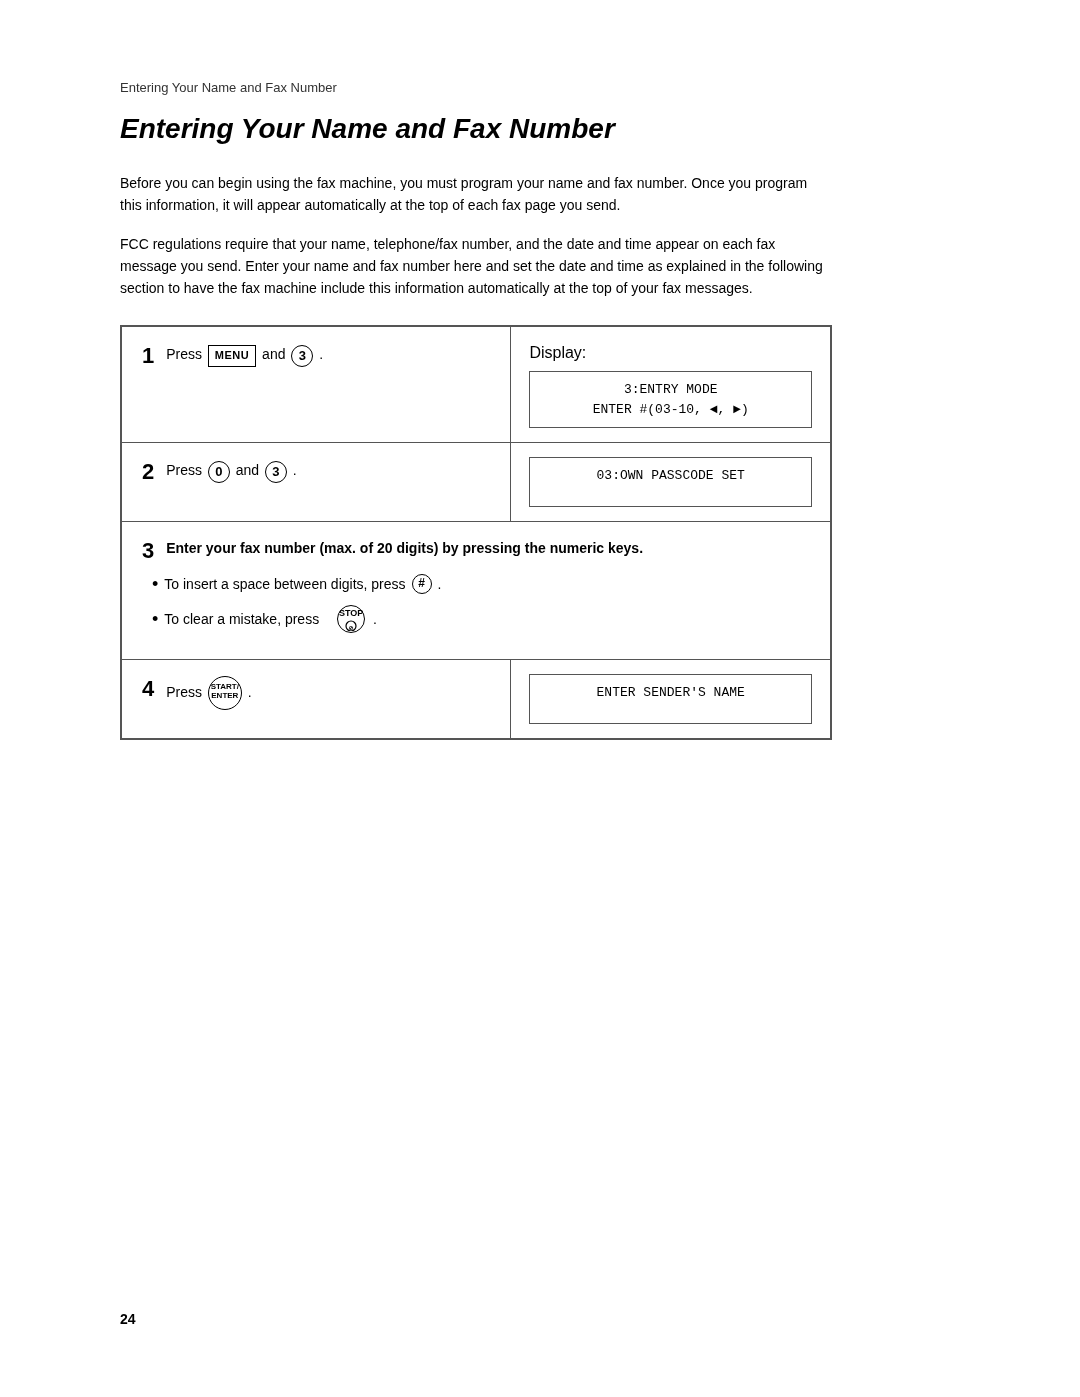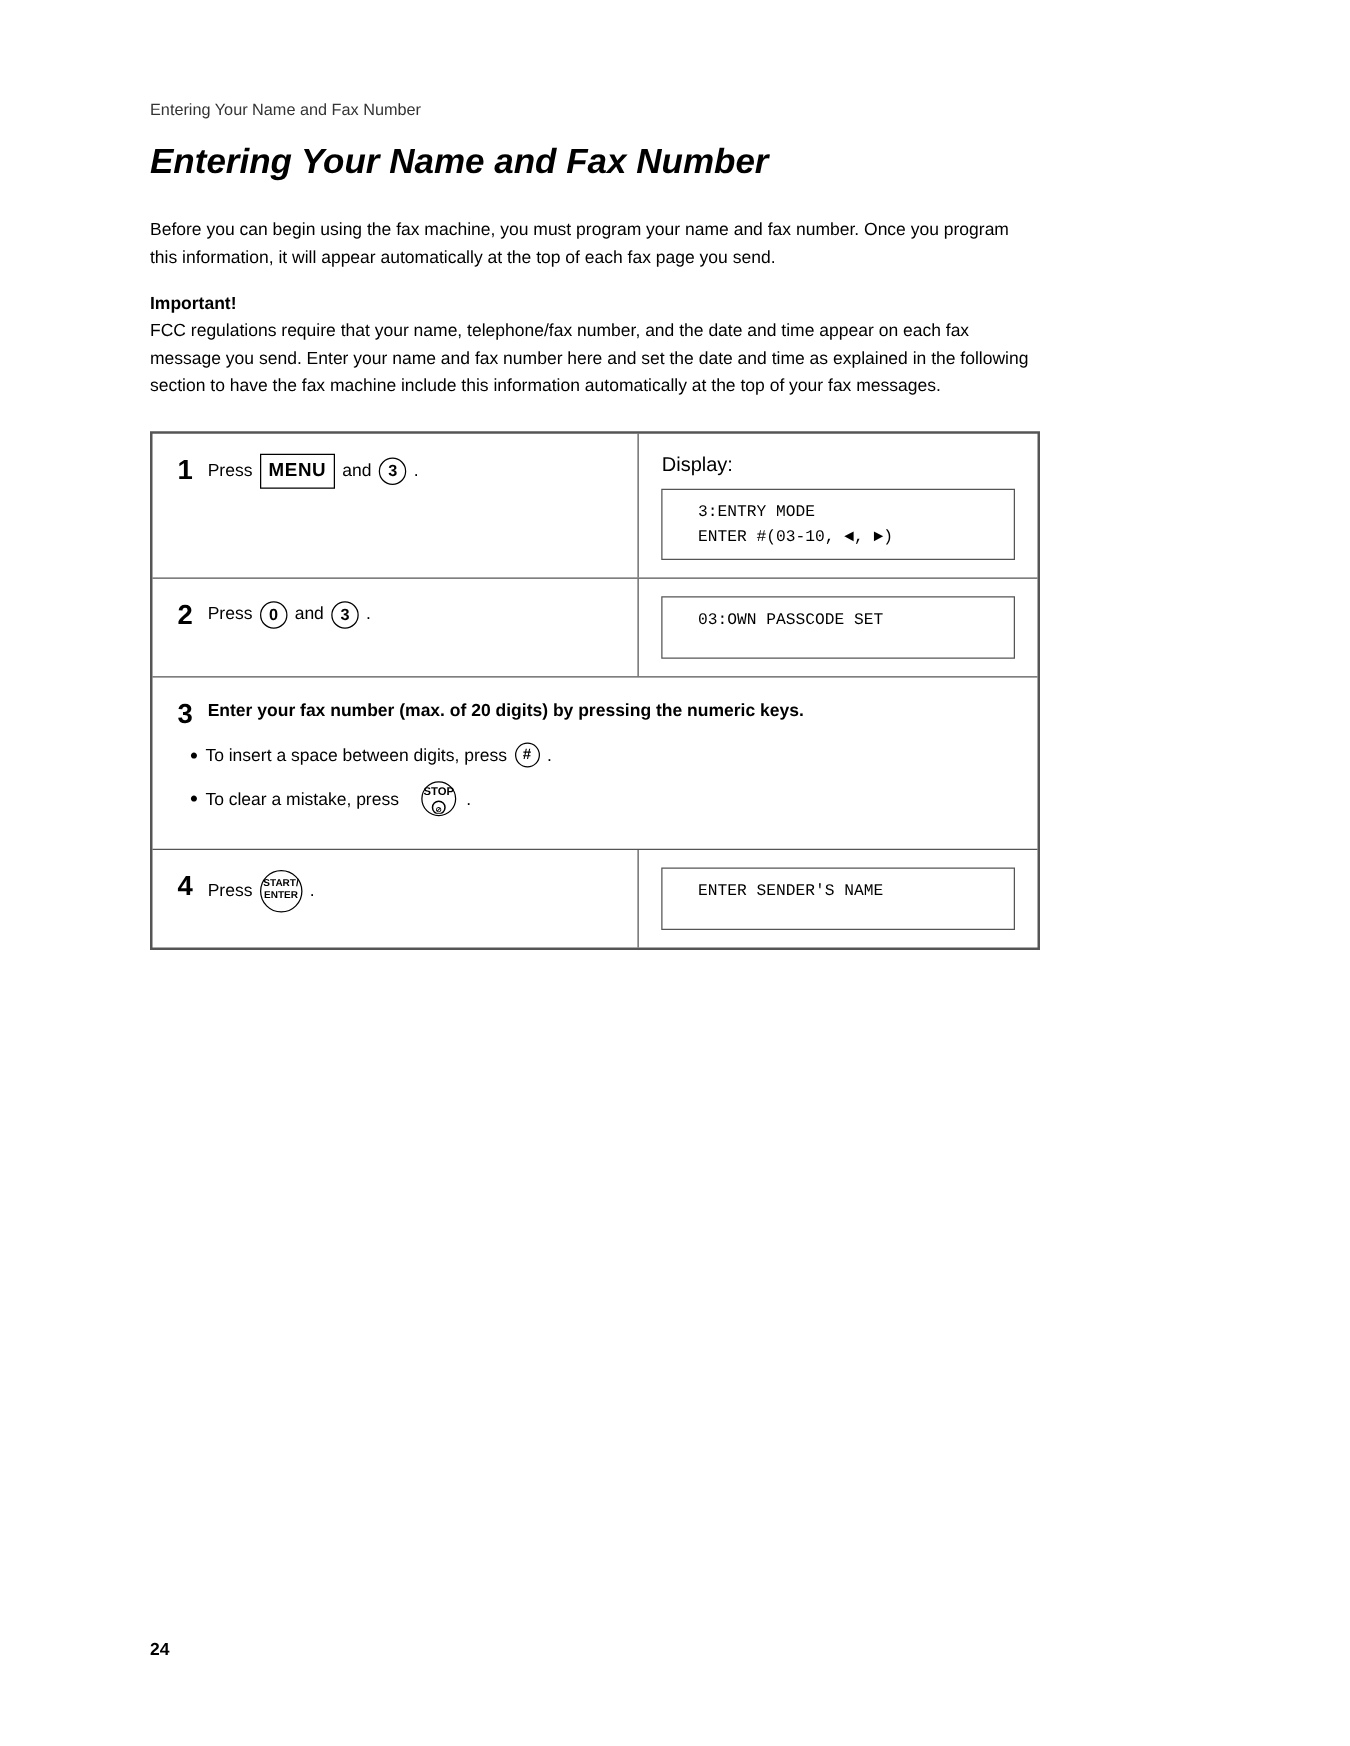--- a/index.html
+++ b/index.html
@@ -87,25 +87,26 @@
     }
 
     .display-label {
       font-size: 16px;
       margin-bottom: 6px;
       color: #000000;
     }
 
     .display-box {
       border: 1.5px solid #555;
-      padding: 8px 28px;
+      padding: 8px 12px;
       font-family: 'Courier New', monospace;
       font-size: 13px;
       background: #fff;
       min-height: 50px;
+      text-align: center;
     }
 
     .step-number {
       font-size: 22px;
       font-weight: bold;
       margin-right: 8px;
       vertical-align: top;
       display: inline-block;
       line-height: 1.2;
     }
@@ -114,21 +115,21 @@
       display: inline-block;
       vertical-align: top;
       width: calc(100% - 30px);
     }
 
     
     .key-menu {
       display: inline-block;
       border: 1.5px solid #000;
       padding: 1px 6px;
-      font-size: 15px;
+      font-size: 11px;
       font-weight: bold;
       vertical-align: middle;
       margin: 0 2px;
       letter-spacing: 0.5px;
     }
 
     .key-circle {
       display: inline-block;
       border: 1.5px solid #000;
       border-radius: 50%;
@@ -235,21 +236,20 @@
 <body>
 
 <div class="page">
 
   <div class="breadcrumb">Entering Your Name and Fax Number</div>
 
   <h1 class="page-title">Entering Your Name and Fax Number</h1>
 
   <p class="intro-text">Before you can begin using the fax machine, you must program your name and fax number. Once you program this information, it will appear automatically at the top of each fax page you send.</p>
 
-  <p class="important-label">Important!</p>
   <p class="important-text">FCC regulations require that your name, telephone/fax number, and the date and time appear on each fax message you send. Enter your name and fax number here and set the date and time as explained in the following section to have the fax machine include this information automatically at the top of your fax messages.</p>
 
   <div class="instruction-table">
 
     <div class="instruction-row">
       <div class="step-cell">
         <span class="step-number">1</span>
         <span class="step-content">
           <span>Press</span>
           <span class="key-menu">MENU</span>

